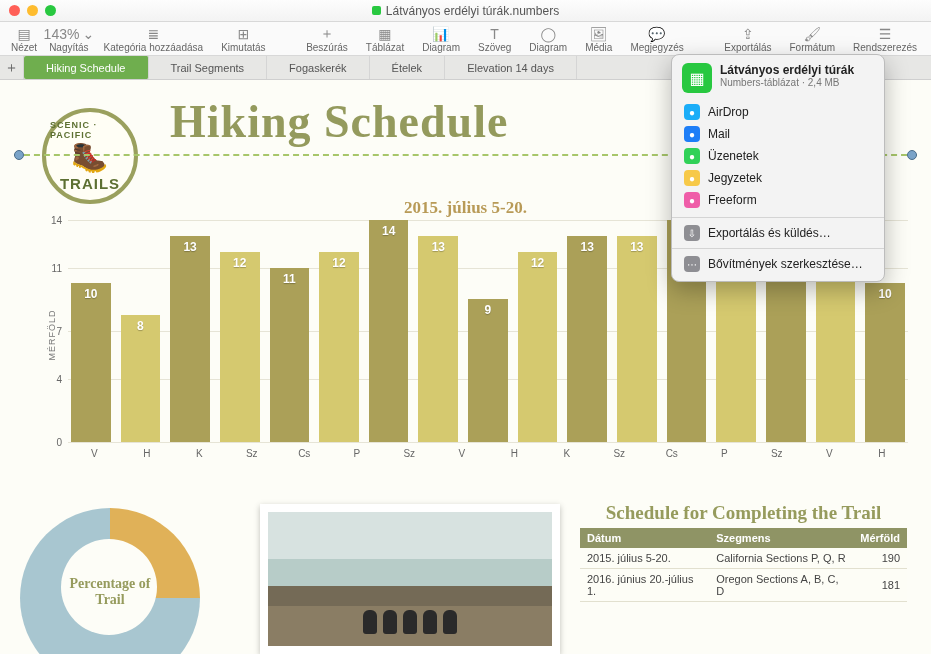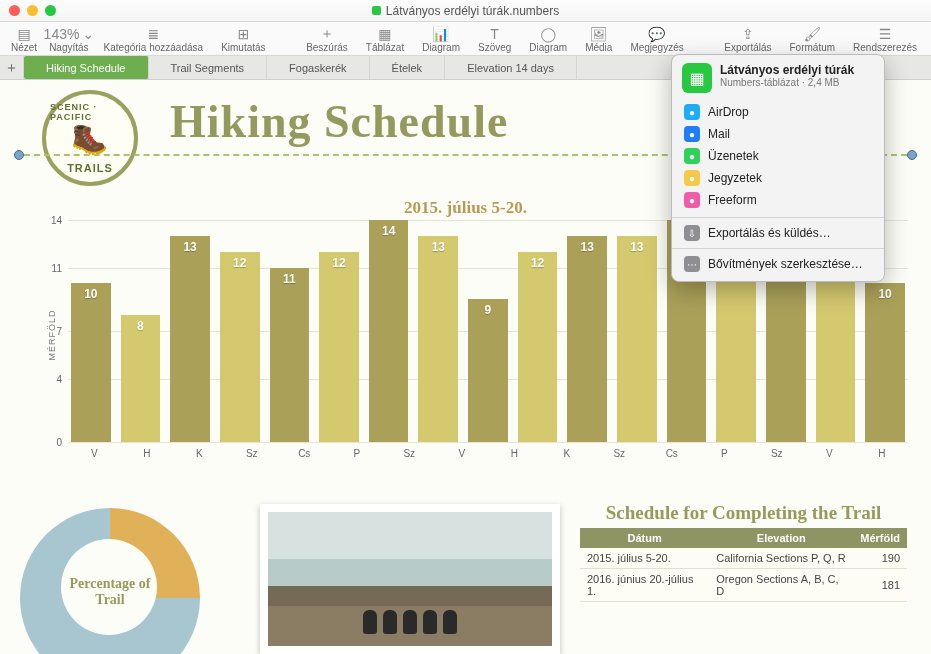--- a/index.html
+++ b/index.html
@@ -85,31 +85,31 @@
     border-top:2px dashed #a7c66a;
     display:flex; justify-content:space-between; align-items:center;
   }
   .ruler-dashed .knob { width:10px; height:10px; border-radius:50%; background:#7aa3c8; border:1px solid #4b6d8a; margin-top:-6px;}
   .doc-title {
     position:absolute; left:170px; top:15px;
     font-family: Georgia, "Times New Roman", serif;
     font-size:46px; color:#949a5d; font-weight:600; letter-spacing:1px;
   }
   .logo {
-    position:absolute; left:42px; top:10px; width:96px; height:96px;
+    position:absolute; left:42px; top:28px; width:96px; height:96px;
     border-radius:50%; border:4px solid #9aa05e; background:#fffef5;
     display:flex; align-items:center; justify-content:center;
     box-shadow: inset 0 0 0 2px #fffef5;
   }
   .logo-inner {
     position:relative; width:80px; height:80px; border-radius:50%;
     display:flex; align-items:center; justify-content:center;
   }
   .logo-text-top { position:absolute; top:4px; font-size:9px; color:#5d7032; font-weight:bold; letter-spacing:1px;}
-  .logo-text-bot { position:absolute; bottom:4px; font-size:11px; color:#5d7032; font-weight:bold; letter-spacing:1px;}
+  .logo-text-bot { position:absolute; bottom:4px; font-size:15px; color:#5d7032; font-weight:bold; letter-spacing:1px;}
   .logo-hiker { font-size:30px; color:#3f4a26; }
 
   .chart-subtitle {
     position:absolute; left:0; right:0; top:118px; text-align:center;
     font-family: Georgia, serif; font-size:17px; color:#b89a57; font-weight:600;
   }
 
   
   .chart-area {
     position:absolute; left:28px; top:140px; width:880px; height:250px;
@@ -148,21 +148,21 @@
     width:300px; height:150px; border:8px solid #fff; box-shadow:0 2px 6px rgba(0,0,0,.25);
     background:linear-gradient(#d7e2e0 0 35%, #b7ccc8 35% 55%, #746a56 55% 70%, #8a7d64 70% 100%);
     position:relative;
   }
   .photo .surf { position:absolute; bottom:12px; left:50%; transform:translateX(-50%); display:flex; gap:6px;}
   .photo .p { width:14px; height:24px; background:#2a2a2a; border-radius:6px 6px 3px 3px; }
 
   .schedule-wrap { flex:1; padding:4px 24px 4px 10px; }
   .sched-title { font-family:Georgia,serif; color:#969b5d; font-size:19px; text-align:center; font-weight:600; line-height:1.15; margin-bottom:4px;}
   .sched-table { width:100%; border-collapse:collapse; font-size:11px; }
-  .sched-table th { background:#8f9465; color:#fff; text-align:center; padding:4px 7px; font-weight:600; }
+  .sched-table th { background:#8f9465; color:#fff; text-align:left; padding:4px 7px; font-weight:600; }
   .sched-table th:last-child, .sched-table td:last-child { text-align:right; }
   .sched-table td { padding:4px 7px; border-bottom:1px solid #e2e0cf; color:#444; background:#fdfdf6; }
 
   
   .popover {
     position:absolute; top:54px; right:46px; width:214px;
     background:#f3f3f3; border:1px solid #bcbcbc; border-radius:8px;
     box-shadow:0 8px 24px rgba(0,0,0,.28);
     padding:8px 0 6px 0;
     z-index:50;
@@ -399,21 +399,21 @@
             <div class="p"></div>
           </div>
       </div>
     </div>
     <div class="schedule-wrap">
       <div class="sched-title">Schedule for Completing the Trail</div>
       <table class="sched-table">
         <thead>
             <tr id="sched-head">
               <th>Dátum</th>
-              <th>Elevation</th>
+              <th>Szegmens</th>
               <th>Mérföld</th>
             </tr>
           </thead>
         <tbody id="sched-body">
             <tr>
               <td>2015. július 5-20.</td>
               <td>California Sections P, Q, R</td>
               <td>190</td>
             </tr>
             <tr>

